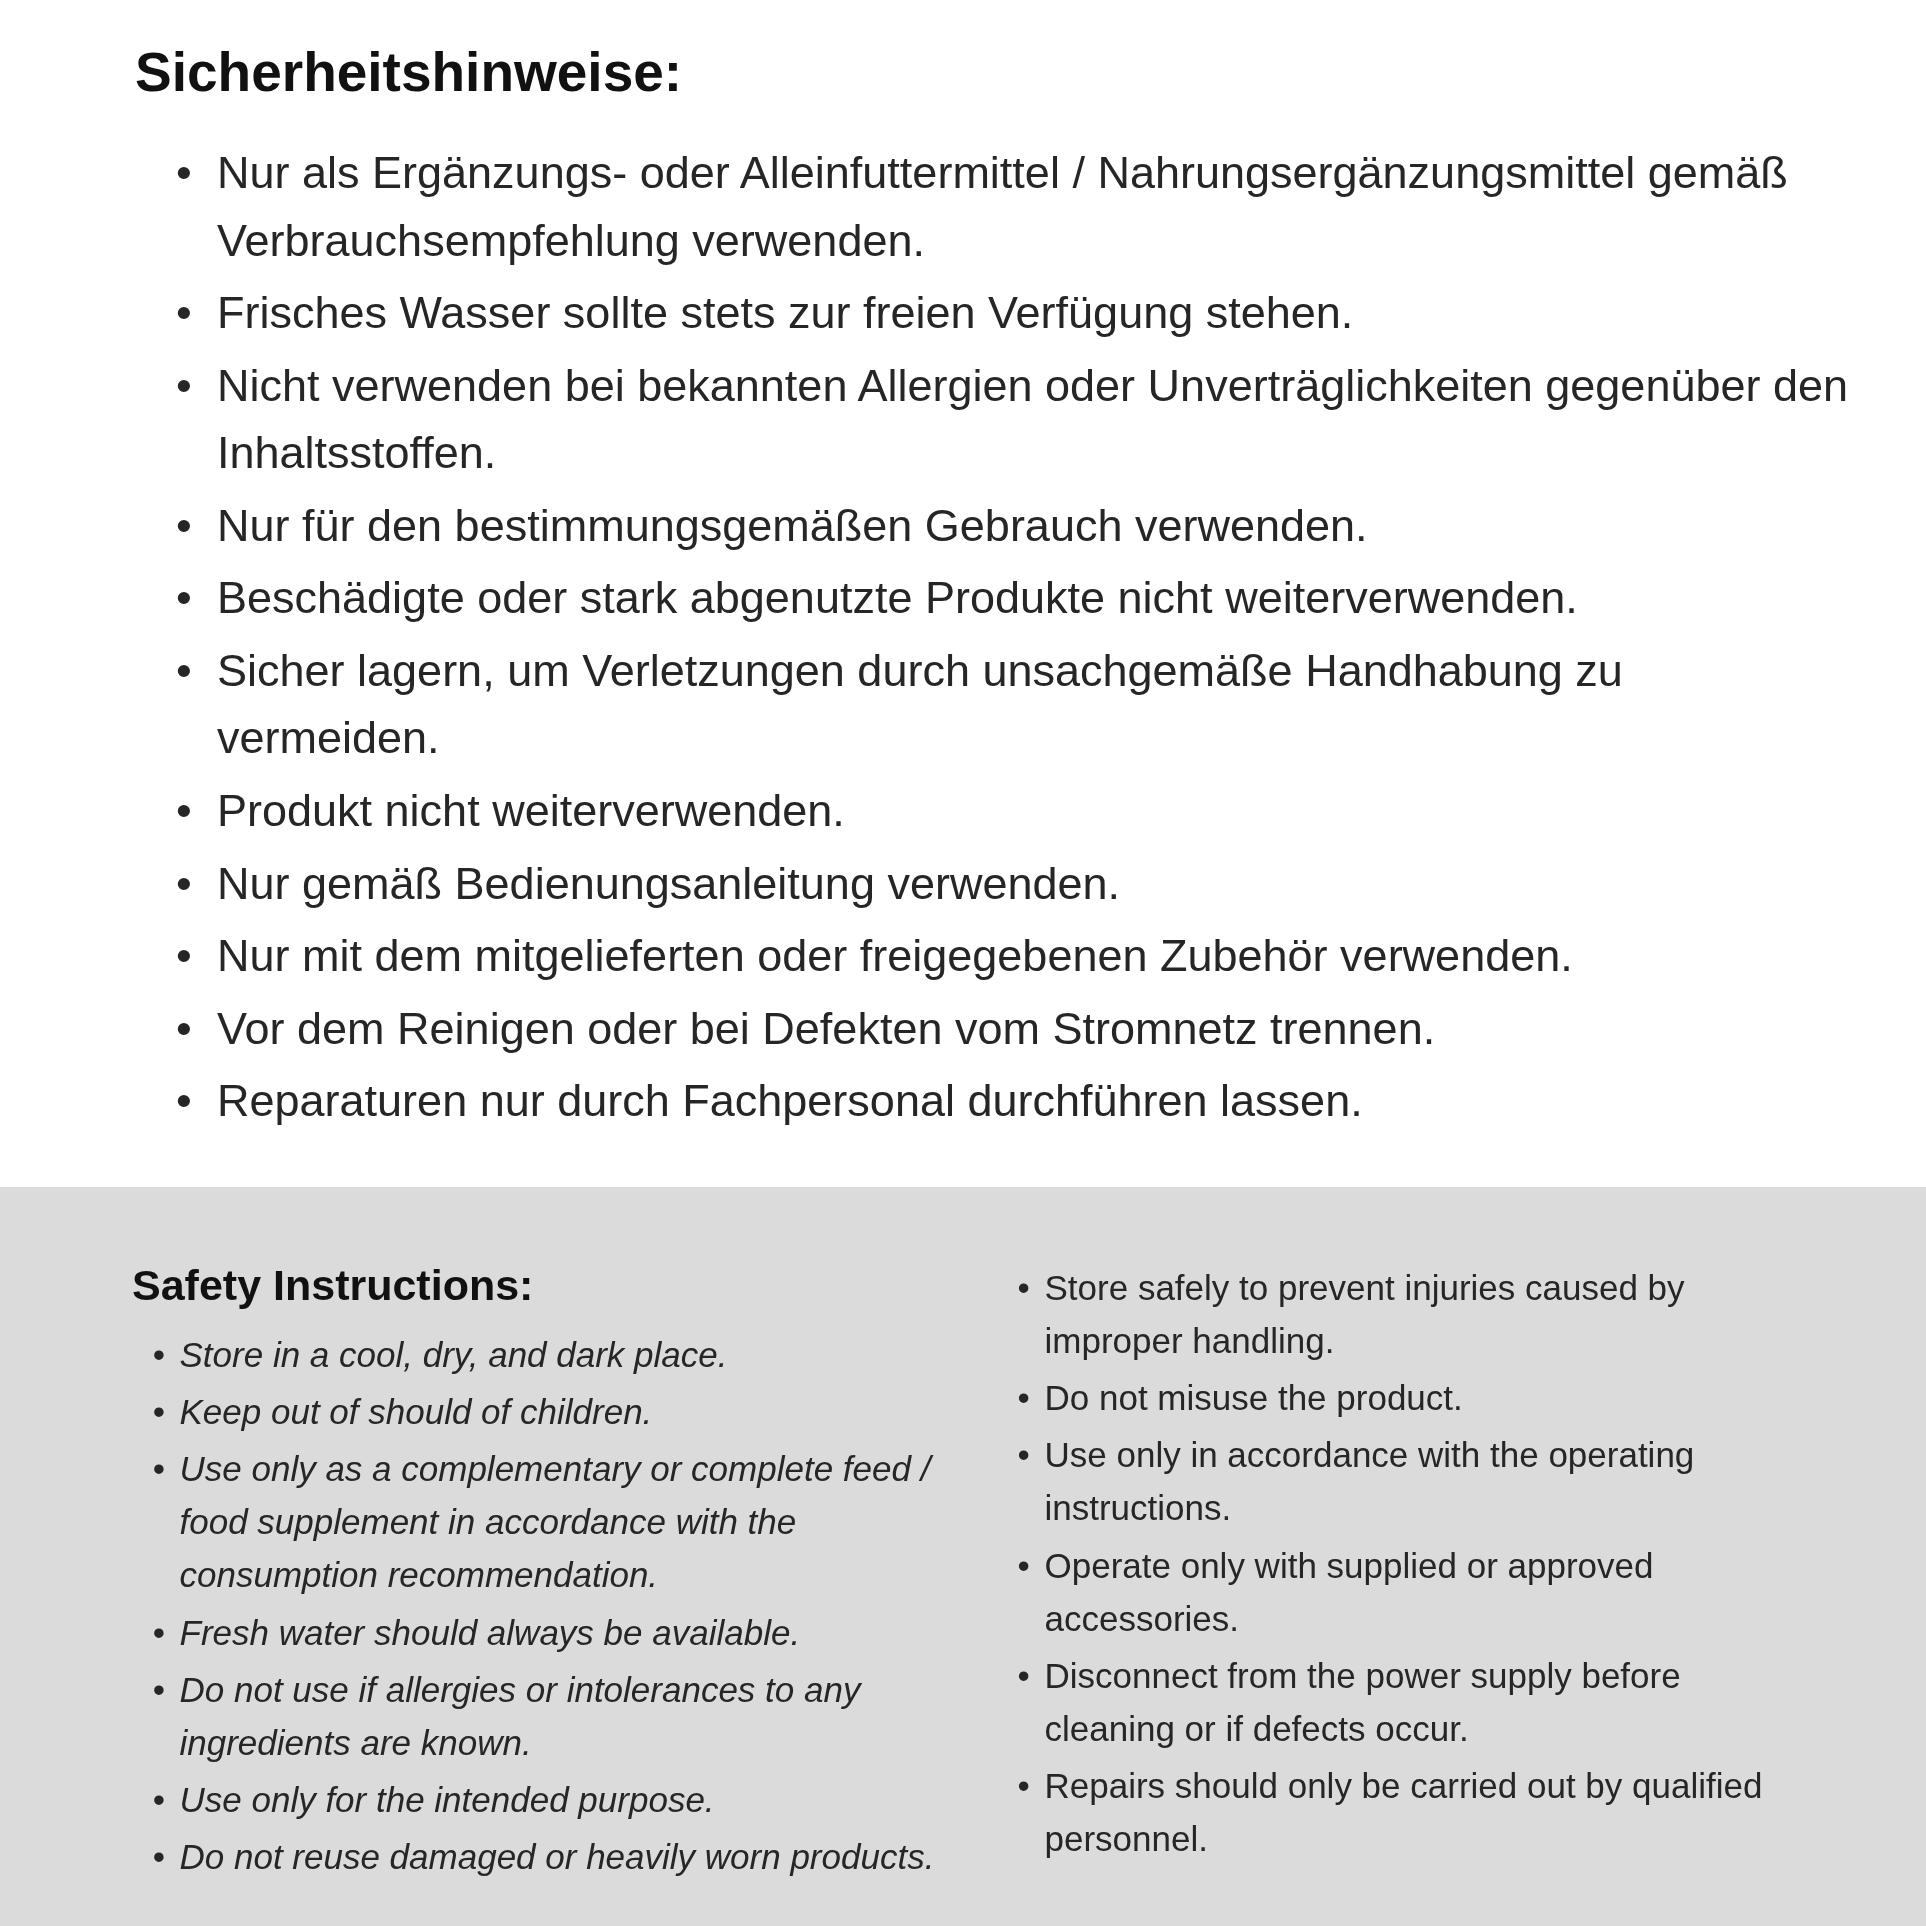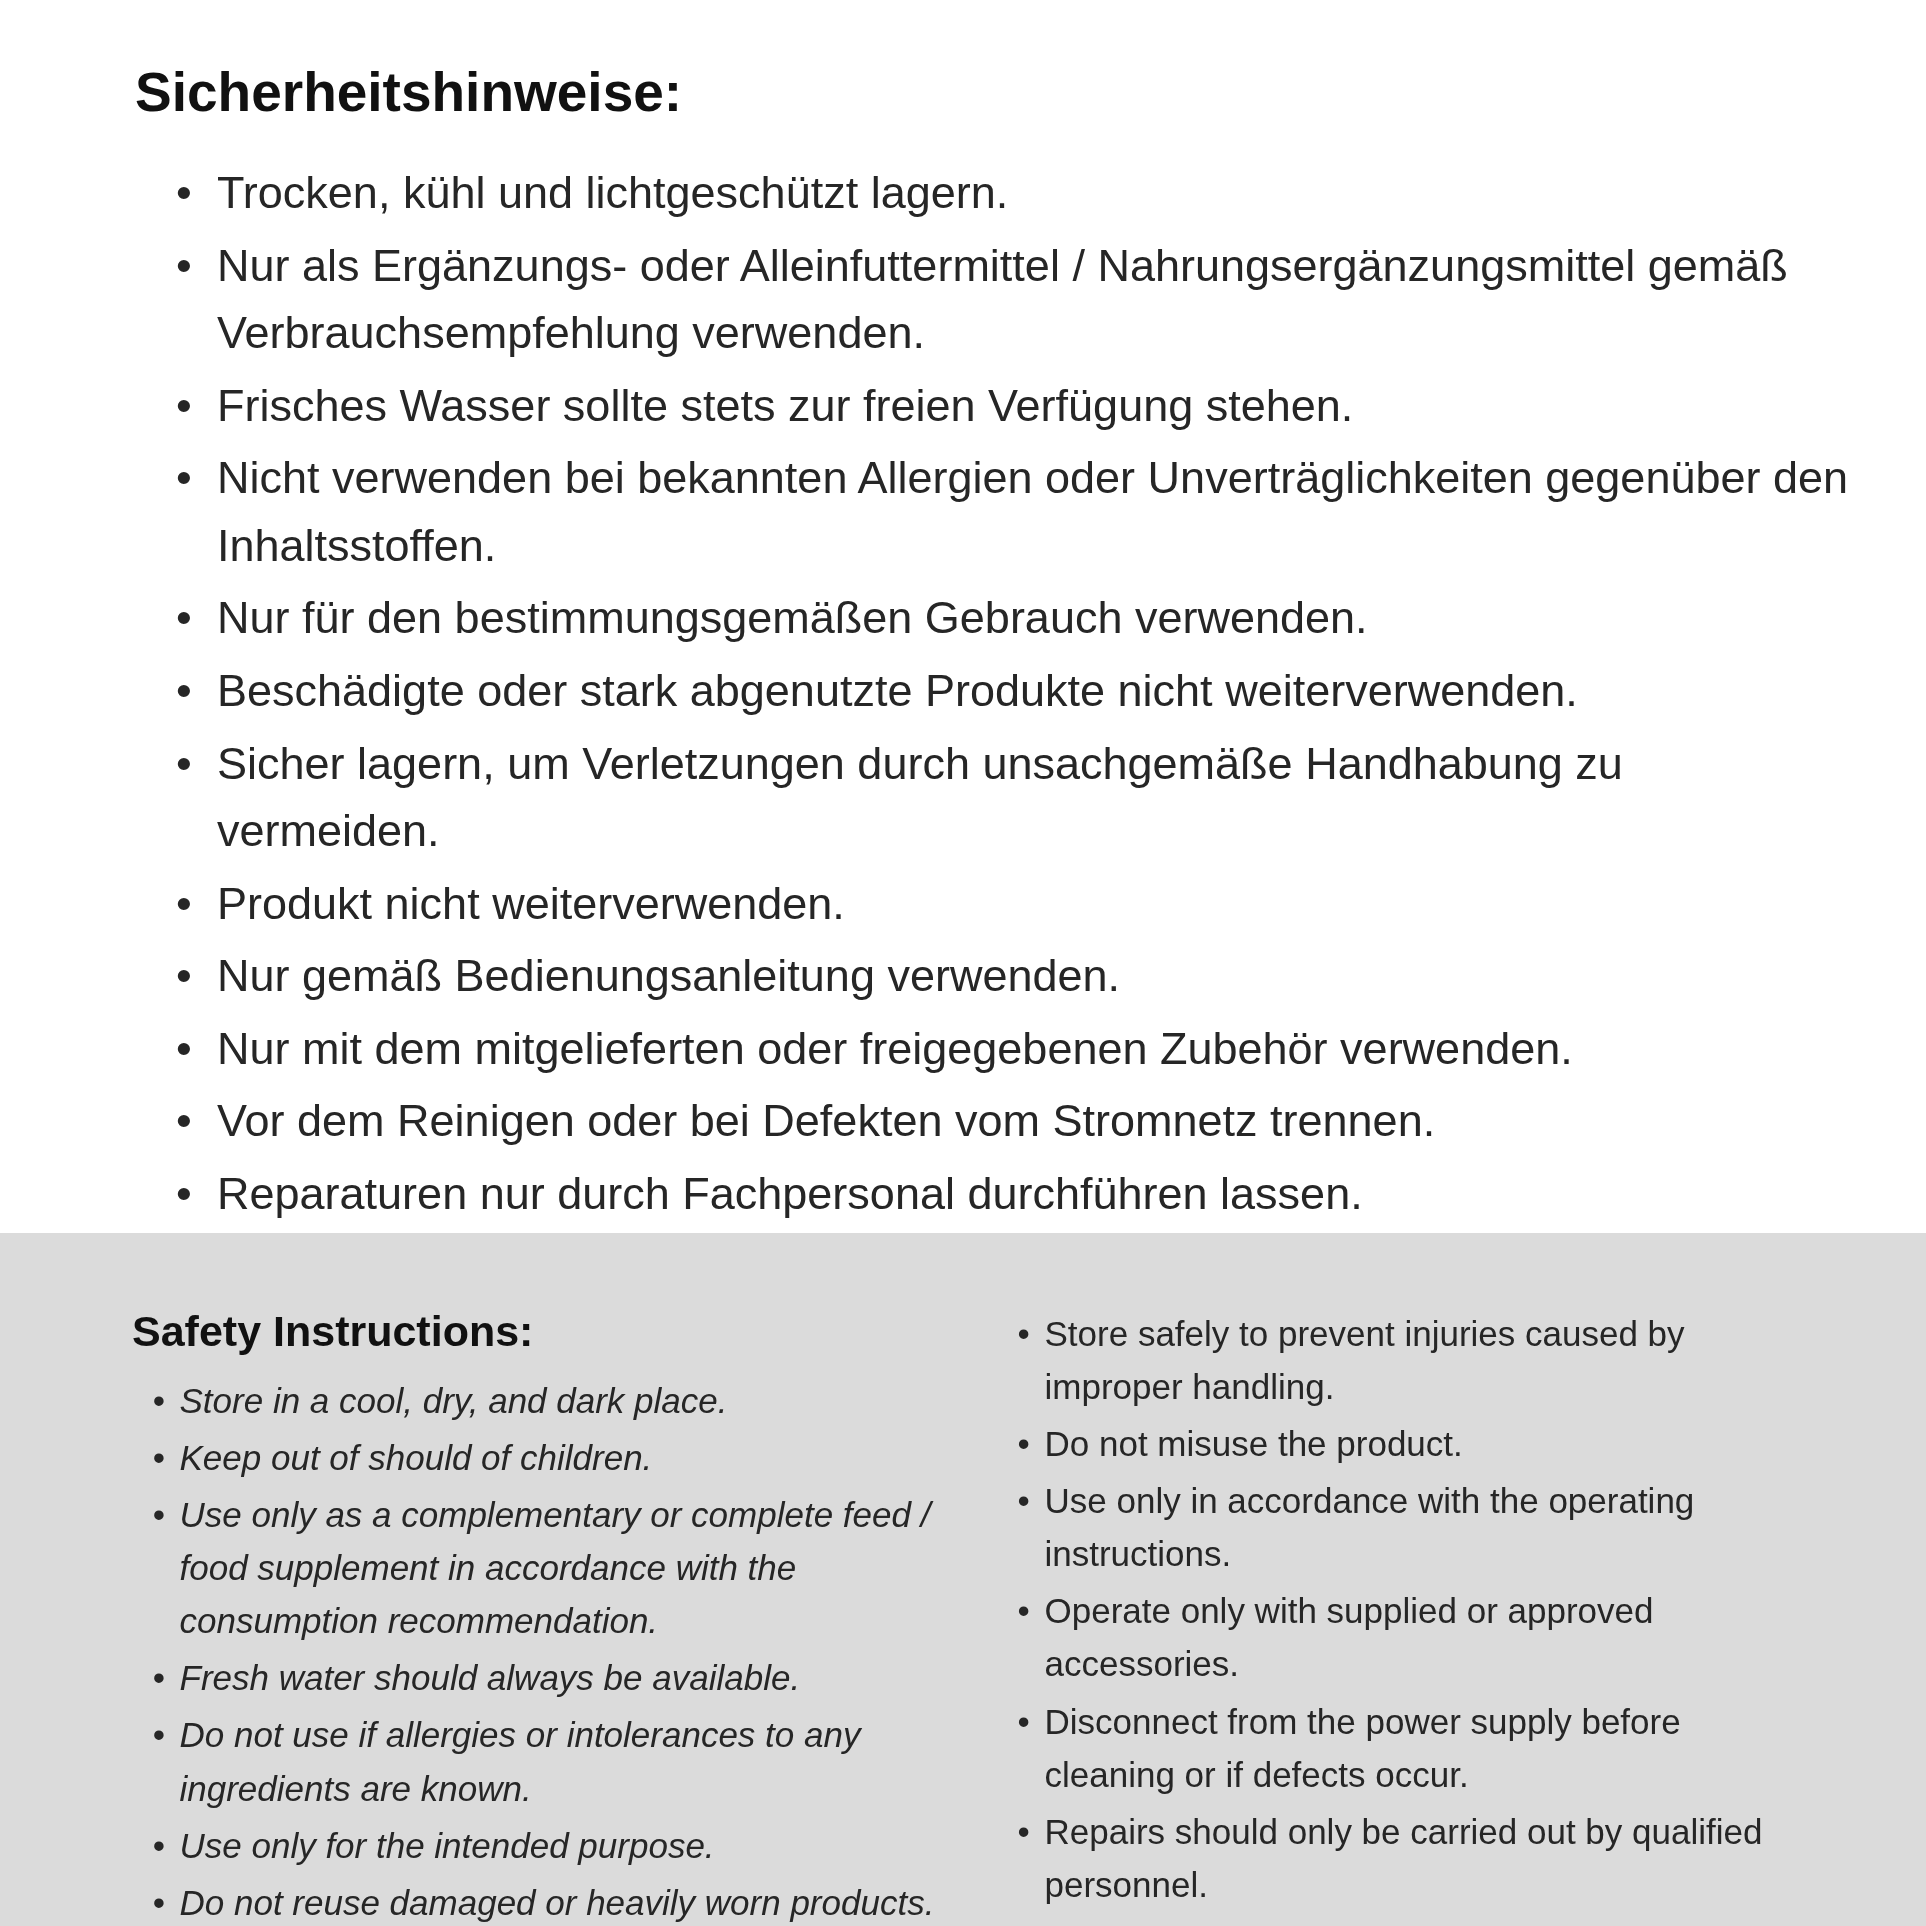--- a/index.html
+++ b/index.html
@@ -16,21 +16,21 @@
     display: flex;
     flex-direction: column;
     box-sizing: border-box;
     overflow: hidden;
   }
 
   
   .de-section {
     box-sizing: border-box;
     height: 1506px;
-    padding: 60px 116px 0 135px;
+    padding: 40px 116px 0 135px;
   }
   .de-title {
     font-size: 55px;
     font-weight: 700;
     margin: 0 0 35px 0;
     color: #111111;
   }
   ul.bullet-list {
     list-style: none;
     margin: 0;
@@ -102,21 +102,20 @@
   }
 </style>
 </head>
 <body>
 
 <div class="page">
 
   <section class="de-section">
     <h1 class="de-title">Sicherheitshinweise:</h1>
     <ul class="bullet-list">
-      <li>Trocken, kühl und lichtgeschützt lagern.</li>
       <li>Nur als Ergänzungs- oder Alleinfuttermittel / Nahrungsergänzungsmittel gemäß Verbrauchsempfehlung verwenden.</li>
       <li>Frisches Wasser sollte stets zur freien Verfügung stehen.</li>
       <li>Nicht verwenden bei bekannten Allergien oder Unverträglichkeiten gegenüber den Inhaltsstoffen.</li>
       <li>Nur für den bestimmungsgemäßen Gebrauch verwenden.</li>
       <li>Beschädigte oder stark abgenutzte Produkte nicht weiterverwenden.</li>
       <li>Sicher lagern, um Verletzungen durch unsachgemäße Handhabung zu vermeiden.</li>
       <li>Produkt nicht weiterverwenden.</li>
       <li>Nur gemäß Bedienungsanleitung verwenden.</li>
       <li>Nur mit dem mitgelieferten oder freigegebenen Zubehör verwenden.</li>
       <li>Vor dem Reinigen oder bei Defekten vom Stromnetz trennen.</li>

